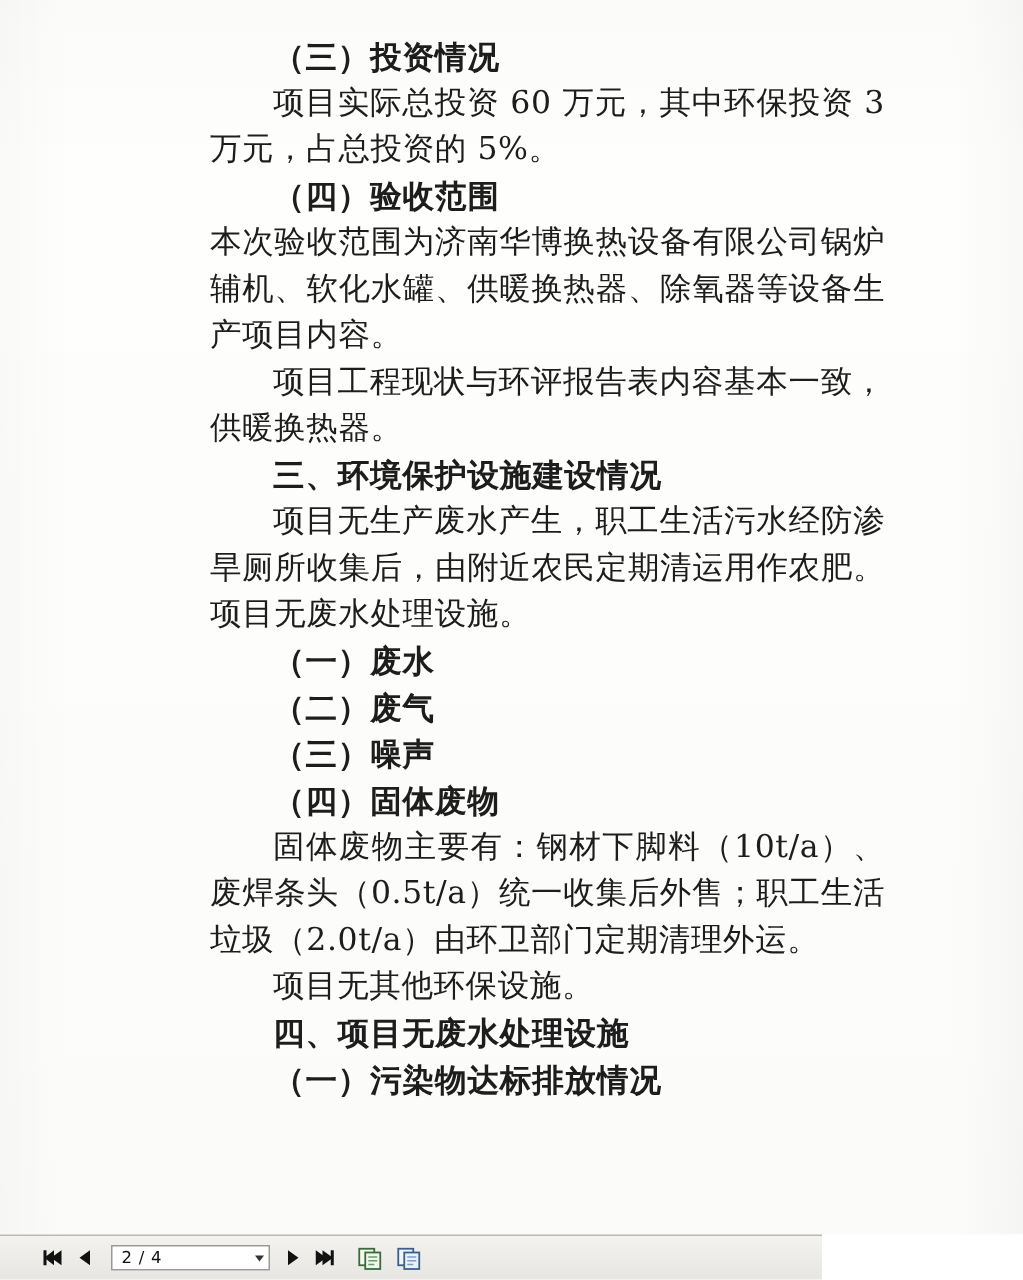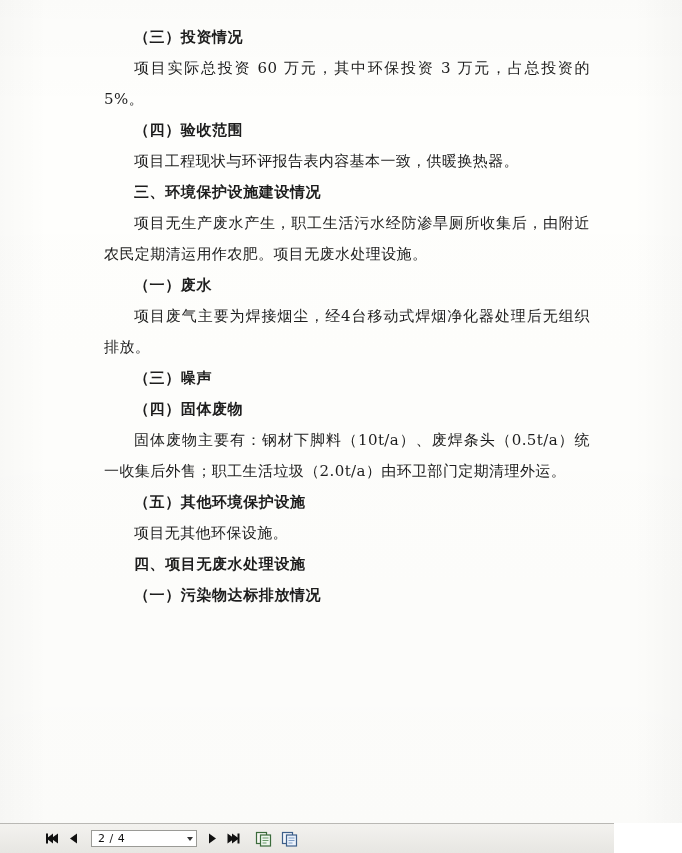--- a/index.html
+++ b/index.html
@@ -32,49 +32,50 @@
     background: #fefefc;
     box-sizing: border-box;
     padding: 22px 92px 0 104px;
     
     background-image:
       linear-gradient(180deg, rgba(0,0,0,0.013) 0%, rgba(0,0,0,0.0) 14%, rgba(0,0,0,0.012) 100%),
       linear-gradient(90deg, rgba(0,0,0,0.02) 0%, rgba(0,0,0,0.0) 7%, rgba(0,0,0,0.0) 93%, rgba(0,0,0,0.025) 100%);
   }
   .doc-body {
     font-family: "DejaVu Serif", "Liberation Serif", serif;
-    font-size: 15px;
+    font-size: 21px;
     line-height: 31px;
     color: #1d1d1d;
     text-align: justify;
+    margin-left: 36px;
   }
   .p {
     margin: 0;
     text-indent: 2em;
     letter-spacing: 0.4px;
   }
   .p.heading {
     font-weight: bold;
     letter-spacing: 0.6px;
   }
   .p.flush {
     text-indent: 0;
   }
   
   #toolbar {
     position: absolute;
     left: 0;
     bottom: 0;
-    width: 614px;
+    width: 548px;
     height: 30px;
     background: linear-gradient(180deg, #f3f2ef 0%, #e7e6e2 100%);
     border-top: 1px solid #b9b8b4;
     display: flex;
     align-items: center;
-    padding-left: 43px;
+    padding-left: 26px;
     box-sizing: border-box;
     text-align: right;
   }
   .tb-btn {
     width: 19px;
     height: 19px;
     margin-right: 2px;
     display: flex;
     align-items: center;
     justify-content: center;
@@ -125,29 +126,29 @@
 </style>
 </head>
 <body>
 
 <div id="viewer">
   <div id="page">
     <div class="doc-body">
       <p class="p heading">（三）投资情况</p>
       <p class="p">项目实际总投资 60 万元，其中环保投资 3 万元，占总投资的 5%。</p>
       <p class="p heading">（四）验收范围</p>
+      <p class="p flush">本次验收范围为济南华博换热设备有限公司锅炉辅机、软化水罐、供暖换热器、除氧器等设备生产项目内容。</p>
       <p class="p">项目工程现状与环评报告表内容基本一致，供暖换热器。</p>
       <p class="p heading">三、环境保护设施建设情况</p>
       <p class="p">项目无生产废水产生，职工生活污水经防渗旱厕所收集后，由附近农民定期清运用作农肥。项目无废水处理设施。</p>
       <p class="p heading">（一）废水</p>
-      <p class="p">项目废气主要为焊接烟尘，经4台移动式焊烟净化器处理后无组织排放。</p>
+      <p class="p heading">（二）废气</p>
       <p class="p heading">（三）噪声</p>
       <p class="p heading">（四）固体废物</p>
       <p class="p">固体废物主要有：钢材下脚料（10t/a）、废焊条头（0.5t/a）统一收集后外售；职工生活垃圾（2.0t/a）由环卫部门定期清理外运。</p>
-      <p class="p heading">（五）其他环境保护设施</p>
       <p class="p">项目无其他环保设施。</p>
       <p class="p heading">四、项目无废水处理设施</p>
       <p class="p heading">（一）污染物达标排放情况</p>
 
     </div>
   </div>
 </div>
 
 <div id="toolbar">
   <div class="tb-btn">

